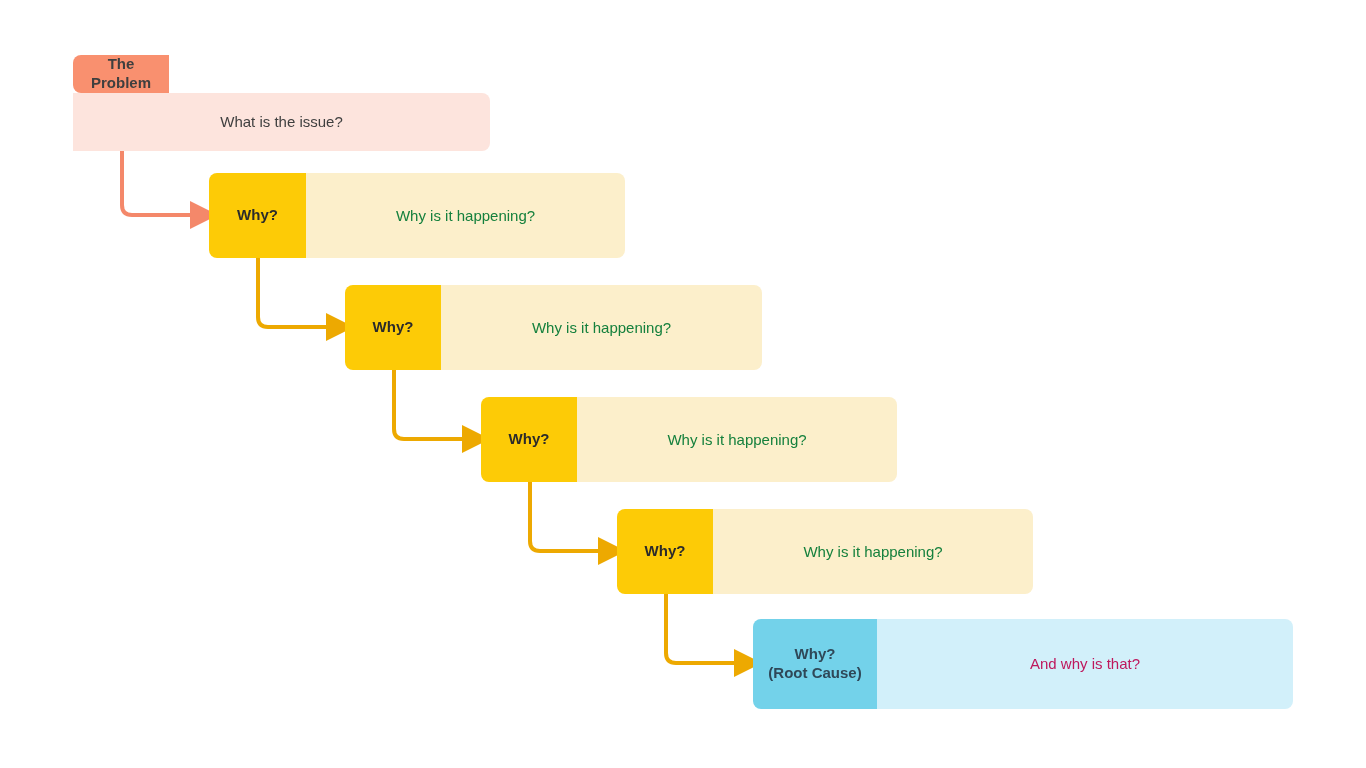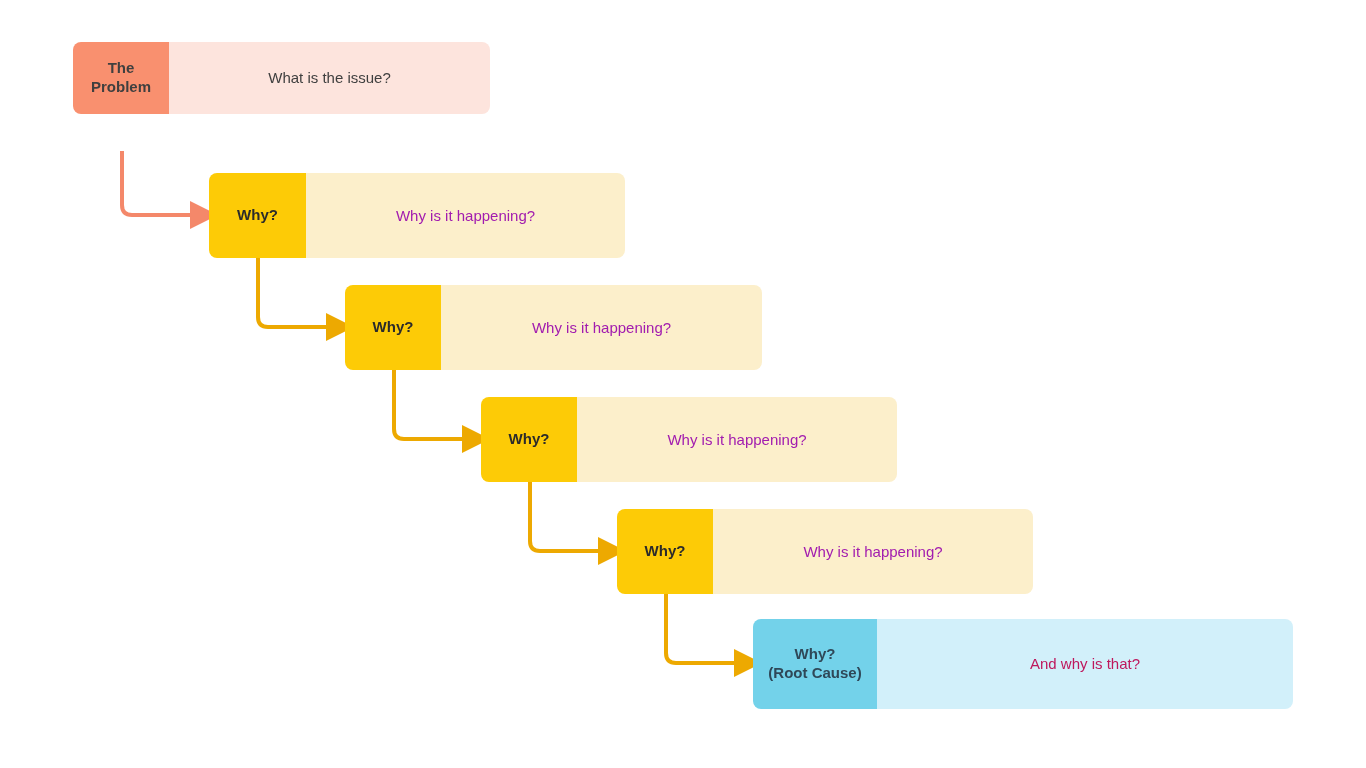--- a/index.html
+++ b/index.html
@@ -60,42 +60,43 @@
     font-size: 15px;
     line-height: 1.3;
     border-radius: 0 8px 8px 0;
     box-sizing: border-box;
     padding: 0 20px;
   }
 
   
   .row-problem {
     left: 73px;
-    top: 42px;
+    top: 55px;
     width: 417px;
-    height: 72px;
+    height: 96px;
+    flex-direction: column;
   }
   .row-problem .row-label {
     width: 96px;
     background: #f9906f;
     color: #3f3f3f;
   }
   .row-problem .row-body {
     background: #fde4dd;
     color: #3f3f3f;
   }
 
   
   .row-why .row-label {
     background: #fdcb06;
     color: #2b2b2b;
   }
   .row-why .row-body {
     background: #fcefcb;
-    color: #a21caf;
+    color: #15803d;
   }
 
   .row-why-1 { left: 209px;  top: 173px; width: 416px; height: 85px; }
   .row-why-1 .row-label { width: 97px; }
 
   .row-why-2 { left: 345px;  top: 285px; width: 417px; height: 85px; }
   .row-why-2 .row-label { width: 96px; }
 
   .row-why-3 { left: 481px;  top: 397px; width: 416px; height: 85px; }
   .row-why-3 .row-label { width: 96px; }

